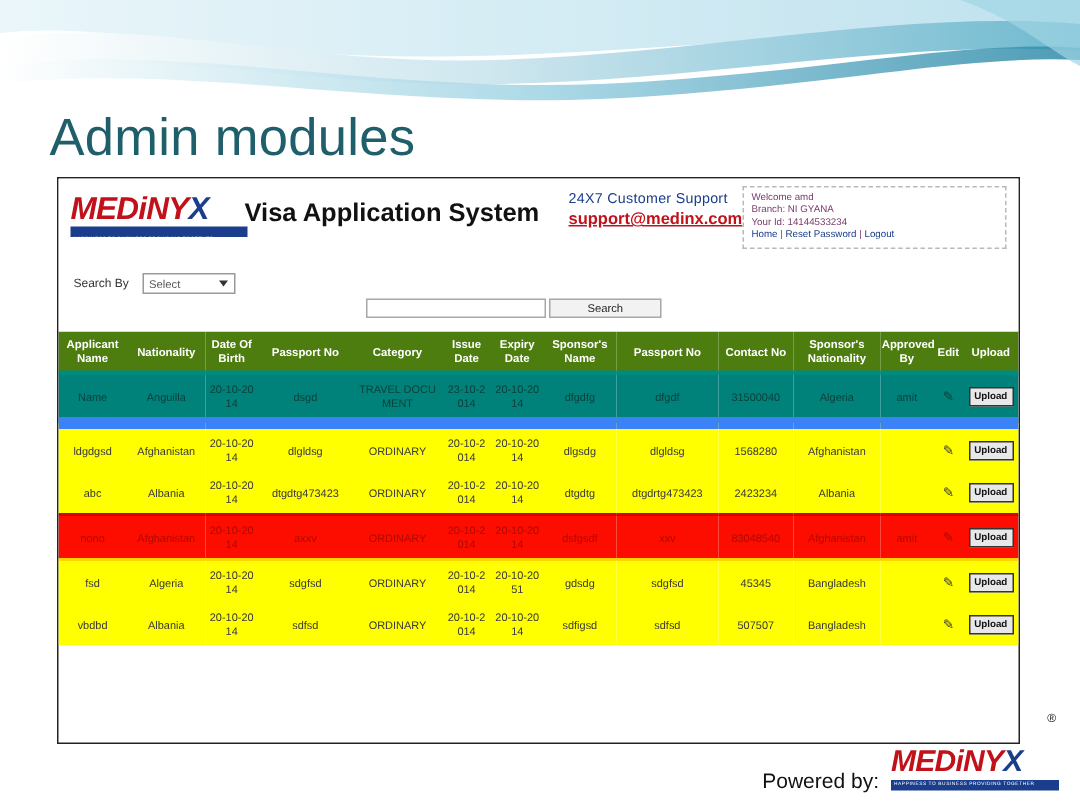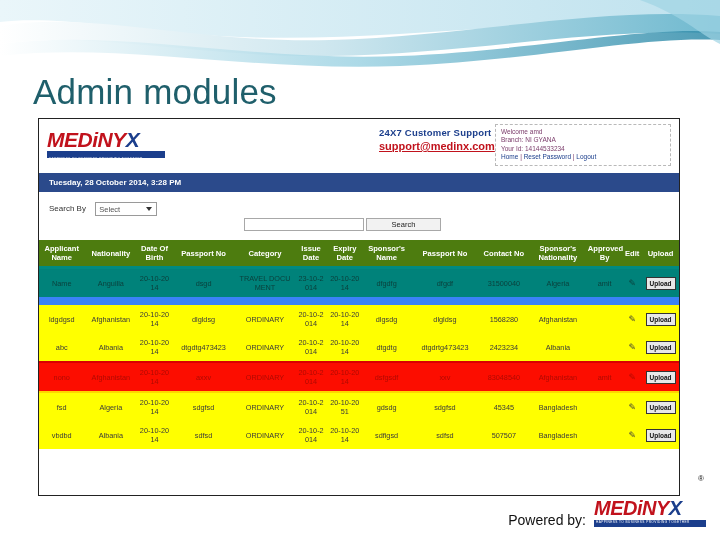--- a/index.html
+++ b/index.html
@@ -24,21 +24,21 @@
   }
   .app-header{height:54px;position:relative;background:#fff;padding:0;}
   .logo{position:absolute;left:8px;top:10px;width:118px;}
   .logo-txt{font-size:21px;font-weight:bold;font-style:italic;line-height:21px;letter-spacing:-.5px;}
   .logo-m{color:#c1121c;}
   .logo-x{color:#1b3e8c;}
   .logo-bar{margin-top:1px;height:7px;background:#1b3e8c;}
   .logo-tag{position:absolute;left:2px;top:28px;font-size:3.2px;color:#fff;letter-spacing:.4px;white-space:nowrap;}
   .app-title{position:absolute;left:124px;top:13px;font-size:17px;font-weight:bold;color:#111;}
   .support{position:absolute;left:340px;top:8px;text-align:left;}
-  .support-l1{font-size:9.5px;font-weight:bold;color:#1b3e8c;letter-spacing:.2px;}
+  .support-l1{font-size:9.5px;font-weight:normal;color:#1b3e8c;letter-spacing:.2px;}
   .support-l2{font-size:11px;font-weight:bold;color:#c1121c;text-decoration:underline;margin-top:2px;}
   .welcome{
     position:absolute;right:8px;top:5px;width:176px;
     border:1px dashed #b9b9b9;padding:3px 5px;box-sizing:border-box;
   }
   .welcome div{font-size:6.5px;color:#7a3b6a;line-height:8.4px;white-space:nowrap;}
   .welcome .lnk{color:#1b3e8c;}
   .datebar{background:#2b4a8b;color:#ffffff;font-size:8px;font-weight:bold;padding:5px 10px;}
   .searchzone{background:#fff;padding:7px 10px 4px 10px;position:relative;height:48px;box-sizing:border-box;}
   .searchby-label{font-size:8px;color:#333;display:inline-block;vertical-align:middle;}
@@ -121,41 +121,41 @@
 
   <div class="app-header">
     <div class="logo">
       <div class="logo-txt">
         <span class="logo-m">M</span><span class="logo-m">EDiNY</span><span class="logo-x">X</span>
       </div>
       <div class="logo-bar"></div>
       <div class="logo-tag">HAPPINESS TO BUSINESS PROVIDING TOGETHER</div>
     </div>
 
+    <div class="app-title">Visa Application System</div>
 
     <div class="support">
       <div class="support-l1">24X7 Customer Support</div>
       <div class="support-l2">support@medinx.com</div>
     </div>
 
     <div class="welcome">
       <div>Welcome amd</div>
       <div>Branch: NI GYANA</div>
       <div>Your Id: 14144533234</div>
       <div>
         <span class="lnk">Home</span>
         <span>|</span>
         <span class="lnk">Reset Password</span>
         <span>|</span>
         <span class="lnk">Logout</span>
       </div>
     </div>
   </div>
 
-  <div class="datebar">Tuesday, 28 October 2014, 3:28 PM</div>
 
   <div class="searchzone">
     <span class="searchby-label">Search By</span>
     <span class="select-box">
       <span>Select</span>
       <span class="caret"></span>
     </span>
     <input class="search-input" type="text" style="">
     <div class="search-btn">Search</div>
   </div>

